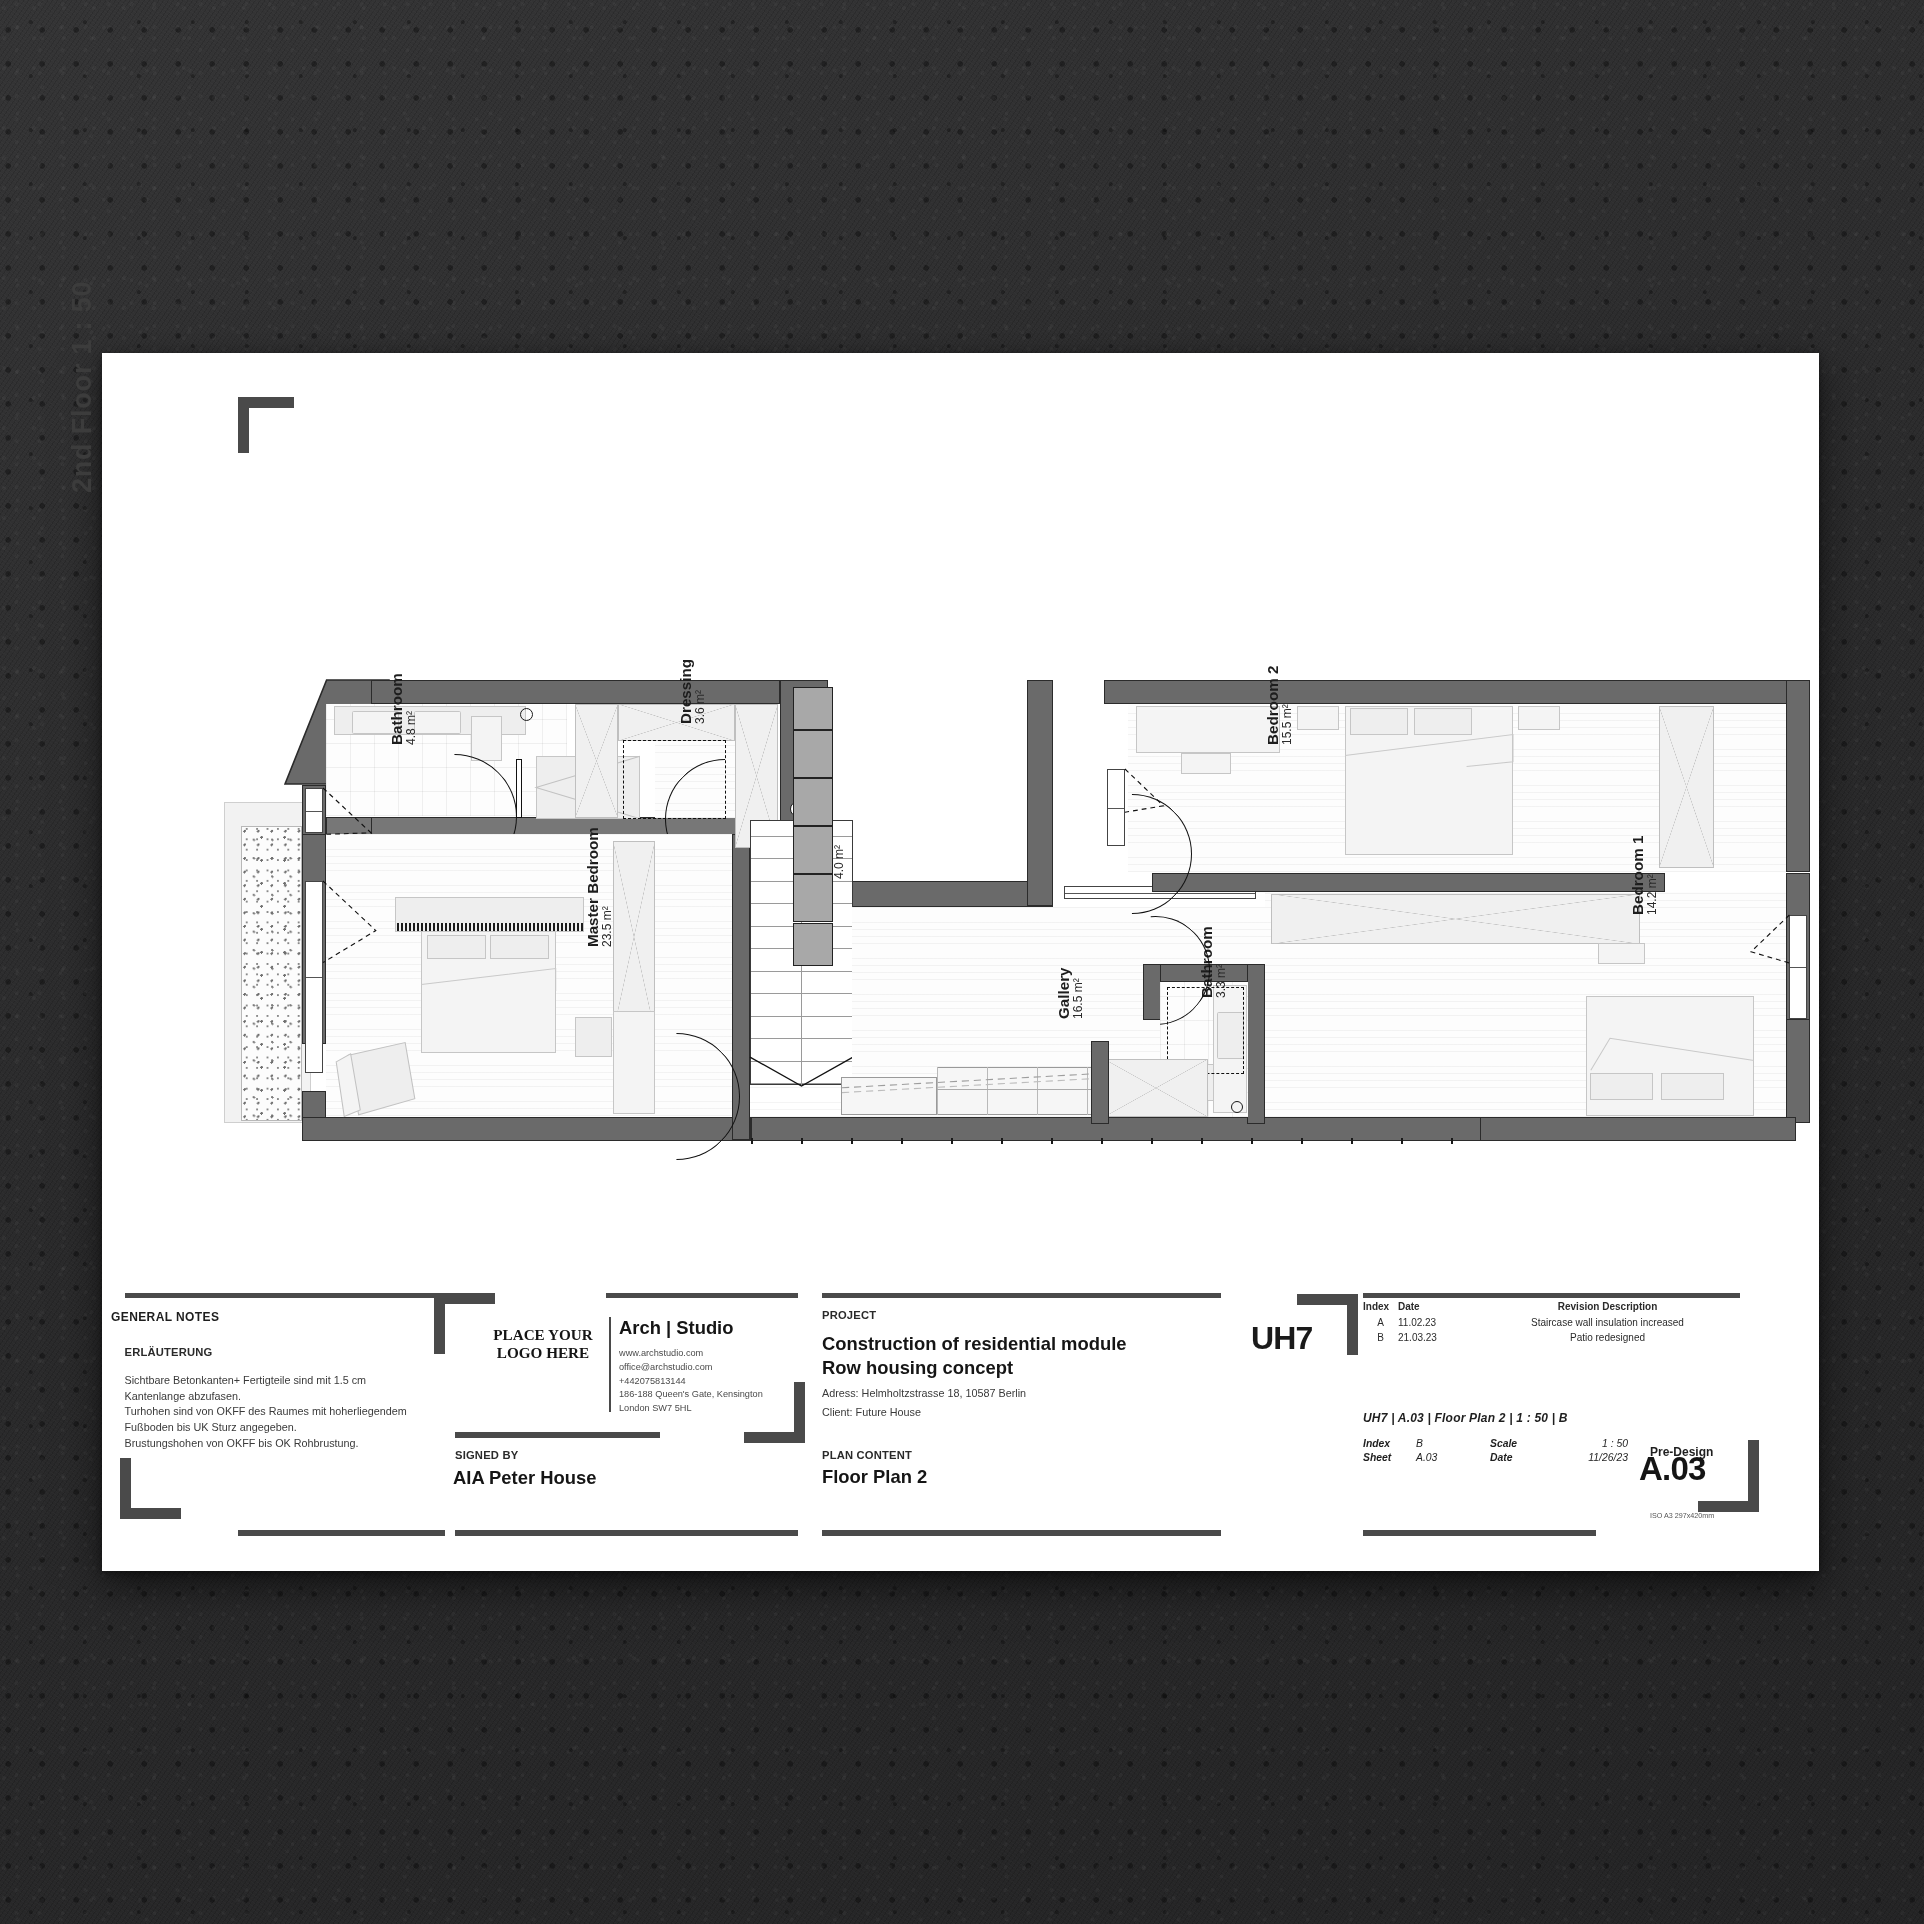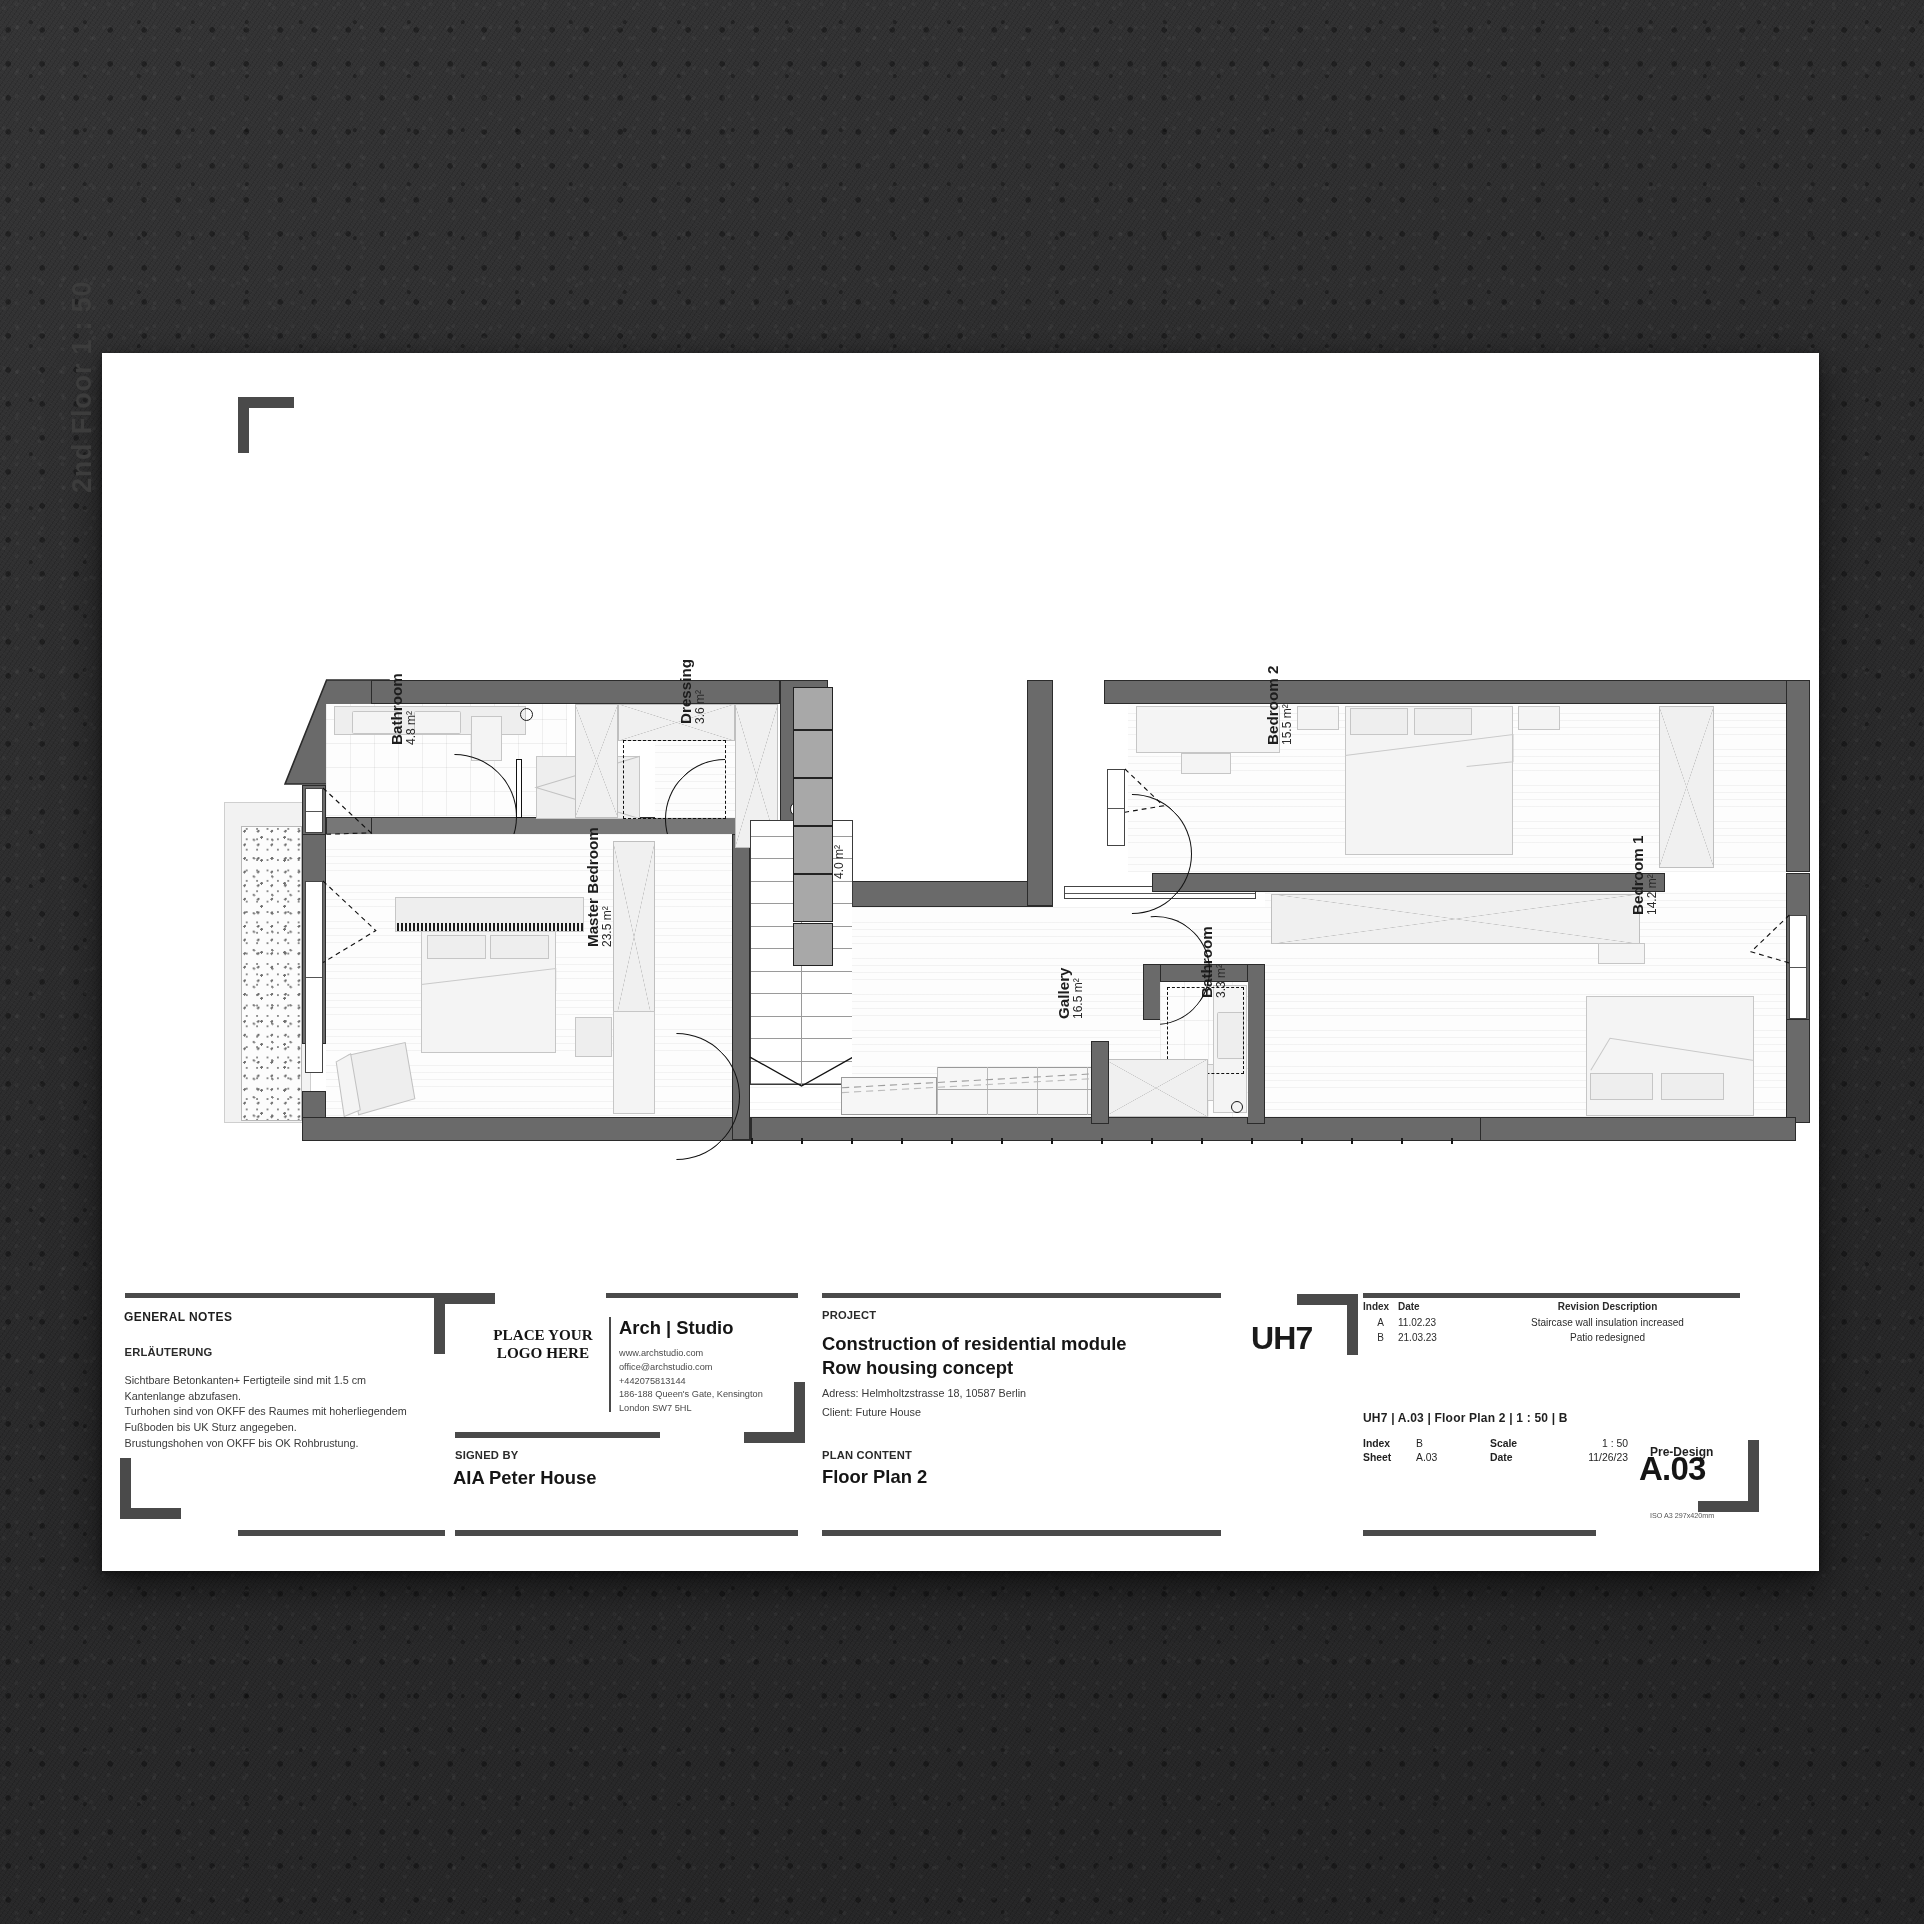--- a/index.html
+++ b/index.html
@@ -105,21 +105,21 @@
   .tb-cell{position:absolute;}
   
   #revtable{position:absolute;left:1261px;top:17.6px;width:377px;font-size:10px;color:#2b2b2b;}
   #revtable .rt-head{display:flex;font-weight:bold;}
   #revtable .rt-row{display:flex;}
   #revtable .c-idx{width:35px;text-align:left;}
   #revtable .c-date{width:77px;text-align:left;}
   #revtable .c-desc{flex:1;text-align:center;}
   #revtable .rt-row .c-idx{text-align:center;}
   
-  #sheetmeta{position:absolute;left:1261px;top:128px;width:321px;font-size:10.4px;color:#1f1f1f;}
+  #sheetmeta{position:absolute;left:1261px;top:128px;width:321px;font-size:10.4px;color:#1f1f1f;font-style:italic;}
   #sheetmeta .smline{font-weight:bold;font-size:12px;margin-bottom:11.2px;letter-spacing:0.2px;}
   #sheetmeta table{border-collapse:collapse;font-size:10.4px;}
   #sheetmeta td{padding:1.6px 0;}
   #sheetmeta td.k{font-weight:bold;width:53px;}
   #sheetmeta td.v{width:74px;}
   #sheetmeta td.k2{font-weight:bold;width:64px;}
   #sheetmeta td.v2{width:74px;text-align:right;}
   #uh7{position:absolute;left:1149px;top:37px;font-size:32px;font-weight:bold;color:#1a1a1a;letter-spacing:-0.8px;}
   #predesign{position:absolute;left:1548px;top:130px;font-size:12px;font-weight:bold;color:#1f1f1f;margin-top:32px;}
   #sheetno{position:absolute;left:1537px;top:167px;font-size:33px;font-weight:bold;color:#151515;letter-spacing:-0.8px;}
@@ -334,21 +334,21 @@
     </div>
     <div class="door-arc" style="left:879px;top:611px;width:109px;height:109px;border-color:transparent;border-bottom-color:#111;border-right-color:#111;transform:rotate(-50deg);"></div>
 
     <div class="xbox" style="left:882px;top:754px;width:104px;height:58px;"></div>
     <div class="wall" style="left:869px;top:736px;width:17.6px;height:83px;"></div>
   </div>
 
   <div id="titleblock">
 
     <div class="tb-rule" style="left:22.5px;top:9.6px;width:321px;"></div>
-    <div class="tb-cell" style="left:22px;top:26px;text-align:right;">
+    <div class="tb-cell" style="left:9px;top:26px;text-align:right;">
       <span class="tb-hdr">GENERAL NOTES</span>
     </div>
     <div class="tb-cell" style="left:22.5px;top:61px;">
       <span class="tb-sub">ERLÄUTERUNG</span>
     </div>
     <div class="tb-cell tb-body" style="left:22.5px;top:90px;width:305px;white-space:pre-line;">Sichtbare Betonkanten+ Fertigteile sind mit 1.5 cm Kantenlange abzufasen.
 Turhohen sind von OKFF des Raumes mit hoherliegendem Fußboden bis UK Sturz angegeben.
 Brustungshohen von OKFF bis OK Rohbrustung.</div>
     <div class="corner" style="left:17.6px;top:175px;width:61px;height:61px;">
       <i style="left:0;top:0;width:11.2px;height:61px;"></i>

